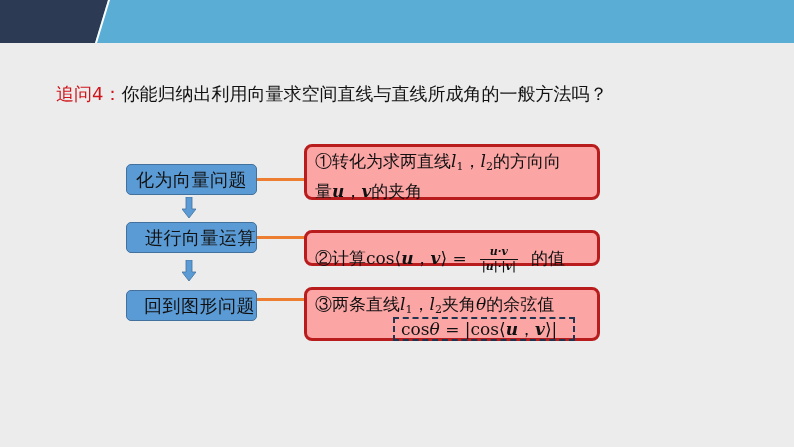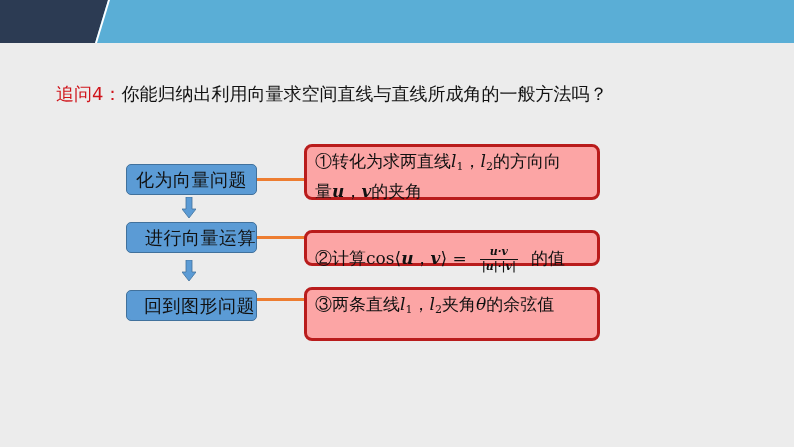--- a/index.html
+++ b/index.html
@@ -53,13 +53,16 @@
   <span>①</span><span>转化为求两直线</span><span class="m">l</span><span class="sub">1</span><span>，</span><span class="m">l</span><span class="sub">2</span><span>的方向向</span><br>
   <span>量</span><span class="mb">u</span><span>，</span><span class="mb">v</span><span>的夹角</span>
 </div>
 
 <div class="note" style="top:230px; height:36px; line-height:44px; padding-top:3px;">
   <span>②</span><span>计算cos⟨</span><span class="mb">u</span><span>，</span><span class="mb">v</span><span>⟩ =</span><span class="frac"><span class="num mb">u·v</span><span class="den mb">|u|·|v|</span></span><span>的值</span>
 </div>
 
 <div class="note" style="top:287px; height:54px; position:absolute;">
   <span>③</span><span>两条直线</span><span class="m">l</span><span class="sub">1</span><span>，</span><span class="m">l</span><span class="sub">2</span><span>夹角</span><span class="m">θ</span><span>的余弦值</span>
+  <div class="dashed">
+    <span>cos</span><span class="m">θ</span><span> = |cos⟨</span><span class="mb">u</span><span>，</span><span class="mb">v</span><span>⟩|</span>
+  </div>
 </div>
 
 </body></html>

